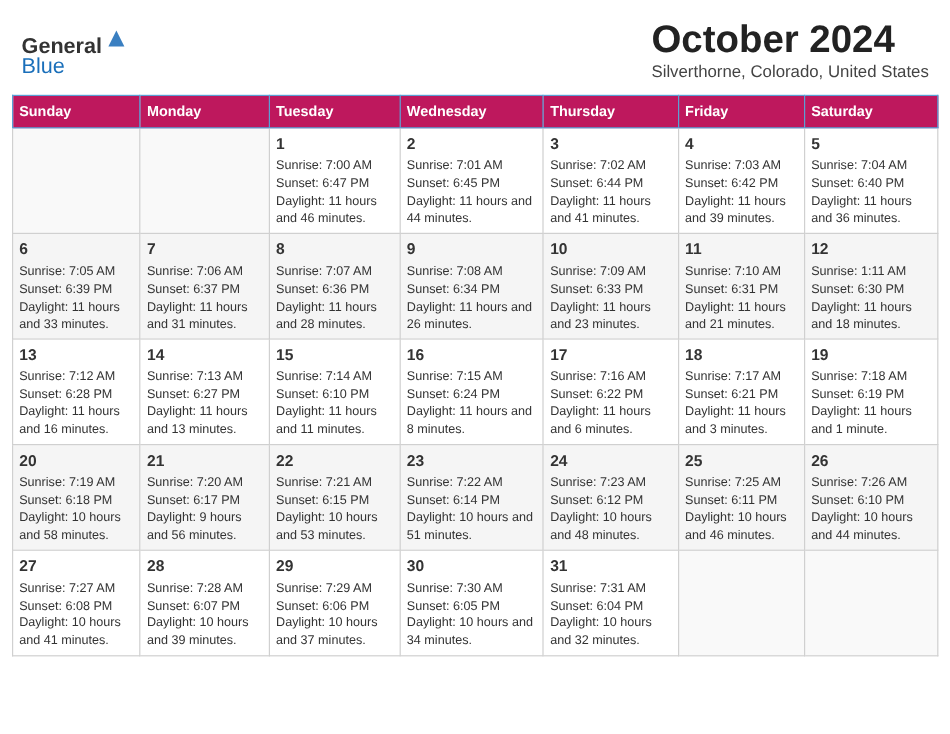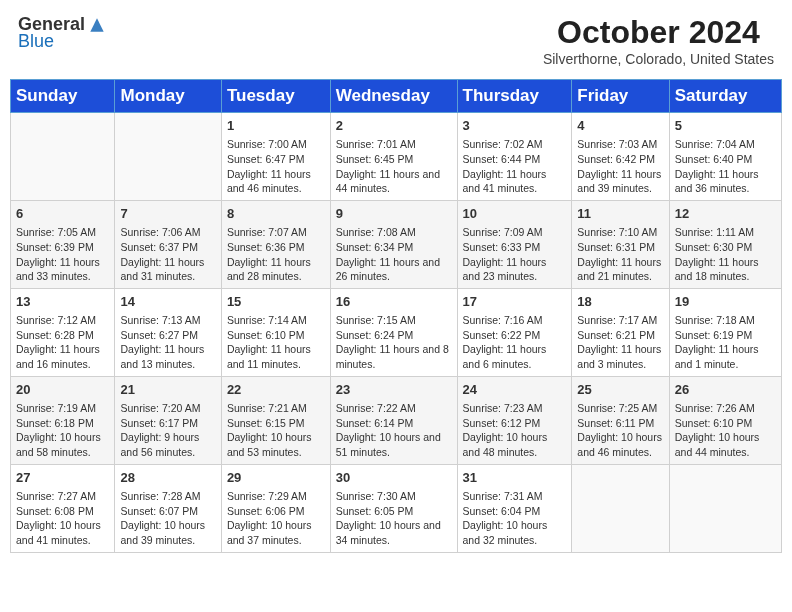--- a/index.html
+++ b/index.html
@@ -22,42 +22,42 @@
       align-items: center;
     }
     .logo-general { color: #333; }
     .logo-blue { color: #1a6fba; }
     .logo-icon {
       width: 20px;
       height: 20px;
       margin-left: 2px;
     }
     .title-block {
-      text-align: center;
+      text-align: left;
     }
     .month-title {
       font-size: 32px;
       font-weight: bold;
       color: #222;
     }
     .location {
       font-size: 14px;
       color: #444;
     }
     table {
       width: 100%;
       border-collapse: collapse;
       font-size: 11px;
     }
     thead tr th {
-      background-color: #1d4ed8;
+      background-color: #be185d;
       color: #fff;
       text-align: left;
       padding: 6px 5px;
-      font-size: 17px;
+      font-size: 12px;
       font-weight: bold;
       border: 1px solid #5a9fd4;
     }
     tbody tr td {
       border: 1px solid #d0d0d0;
       vertical-align: top;
       padding: 4px 5px;
       min-height: 70px;
       height: 70px;
       color: #333;
@@ -76,21 +76,21 @@
     }
     .empty { background: #f9f9f9; }
   </style>
 </head>
 <body>
 
 <div class="header">
   <div class="logo">
     <div>
       <div style="display:flex;align-items:center;">
-        <span class="logo-general" style="font-size:18px;font-weight:bold;">General</span>
+        <span class="logo-general" style="font-size:18px;font-weight:bold;margin-top:14px;">General</span>
 
         <svg class="logo-icon" viewBox="0 0 24 24" width="22" height="22">
           <polygon points="4,20 12,4 20,20" fill="#3a7fc1"></polygon>
         </svg>
       </div>
       <div class="logo-blue" style="font-size:18px;font-weight:normal;color:#1a6fba;margin-top:-4px;">Blue</div>
     </div>
   </div>
   <div class="title-block">
     <div class="month-title">October 2024</div>

